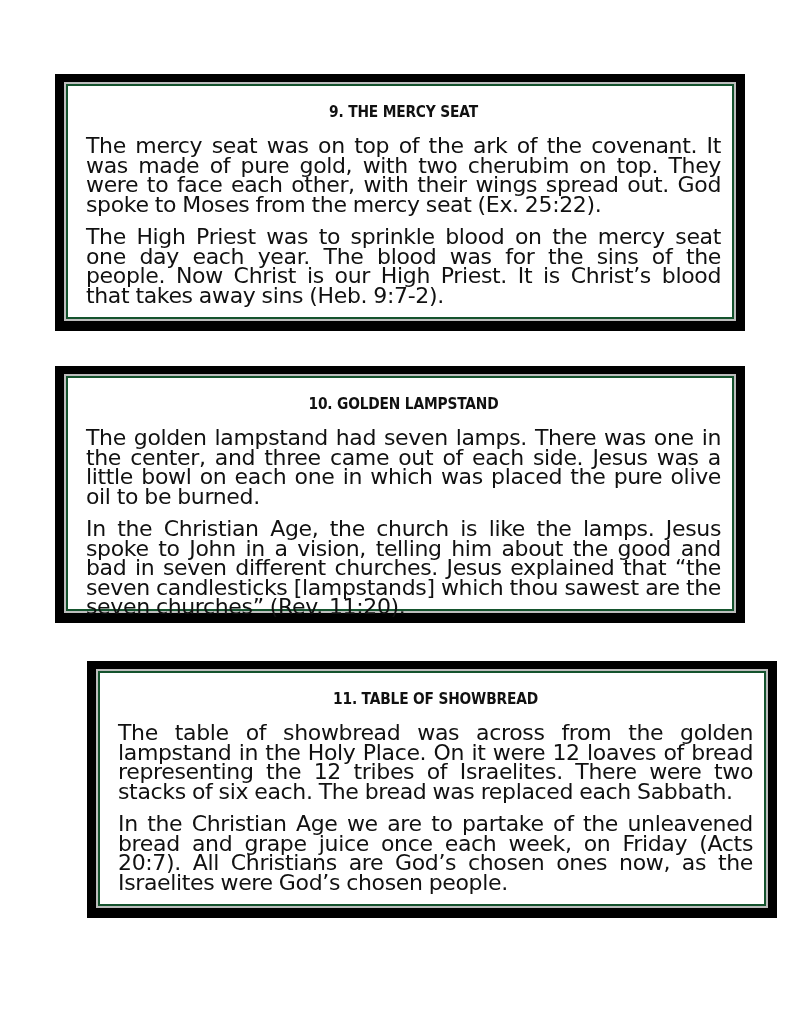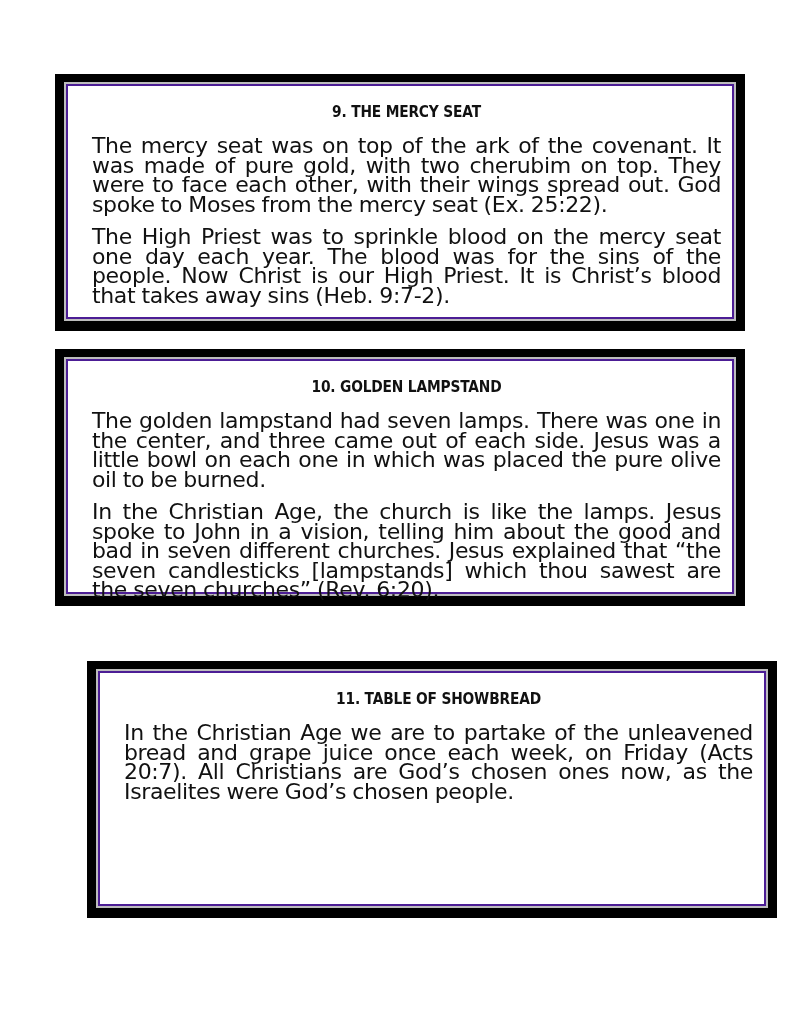--- a/index.html
+++ b/index.html
@@ -24,24 +24,24 @@
       padding: 8px 9px 10px 9px;
     }
     .card-gap {
       background: #bdbdbd;
       padding: 2px;
       height: 100%;
       box-sizing: border-box;
     }
     .card-inner {
       background: #ffffff;
-      border: 2px solid #4c1d95;
+      border: 2px solid #14532d;
       height: 100%;
       box-sizing: border-box;
-      padding: 16px 11px 0 24px;
+      padding: 16px 11px 0 18px;
     }
     .card-title {
       text-align: center;
       font-weight: bold;
       font-size: 15px;
       letter-spacing: -0.2px;
       margin: 0 0 14px 0;
       line-height: 20px;
       transform: scaleX(0.92);
     }
@@ -60,30 +60,31 @@
 <div class="card" style="top:74px; height:257px;">
   <div class="card-gap">
     <div class="card-inner">
       <div class="card-title">9. THE MERCY SEAT</div>
       <p class="card-para">The mercy seat was on top of the ark of the covenant.  It was made of pure gold, with two cherubim on top.  They were to face each other, with their wings spread out.  God spoke to Moses from the mercy seat (Ex. 25:22).</p>
       <p class="card-para">The High Priest was to sprinkle blood on the mercy seat one day each year.  The blood was for the sins of the people. Now Christ is our High Priest.  It is Christ’s blood that takes away sins (Heb. 9:7-2).</p>
     </div>
   </div>
 </div>
 
-<div class="card" style="top:349px; height:257px;">
+<div class="card" style="top:366px; height:257px;">
   <div class="card-gap">
     <div class="card-inner">
       <div class="card-title">10. GOLDEN LAMPSTAND</div>
       <p class="card-para">The golden lampstand had seven lamps.  There was one in the center, and three came out of each side.  Jesus was a little bowl on each one in which was placed the pure olive oil to be burned.</p>
-      <p class="card-para">In the Christian Age, the church is like the lamps.   Jesus spoke to John in a vision, telling him about the good and bad in seven different churches.  Jesus explained that “the seven candlesticks [lampstands] which thou sawest are the seven churches” (Rev. 6:20).</p>
+      <p class="card-para">In the Christian Age, the church is like the lamps.   Jesus spoke to John in a vision, telling him about the good and bad in seven different churches.  Jesus explained that “the seven candlesticks [lampstands] which thou sawest are the seven churches” (Rev. 11:20).</p>
     </div>
   </div>
 </div>
 
 <div class="card" style="top:661px; height:257px;margin-left:32px;">
   <div class="card-gap">
     <div class="card-inner">
       <div class="card-title">11. TABLE OF SHOWBREAD</div>
+      <p class="card-para">The table of showbread was across from the golden lampstand in the Holy Place.  On it were 12 loaves of bread representing the 12 tribes of Israelites.  There were two stacks of six each.  The bread was replaced each Sabbath.</p>
       <p class="card-para">In the Christian Age we are to partake of the unleavened bread and grape juice once each week, on Friday (Acts 20:7).  All Christians are God’s chosen ones now, as the Israelites were God’s chosen people.</p>
     </div>
   </div>
 </div>
 
 </body></html>

